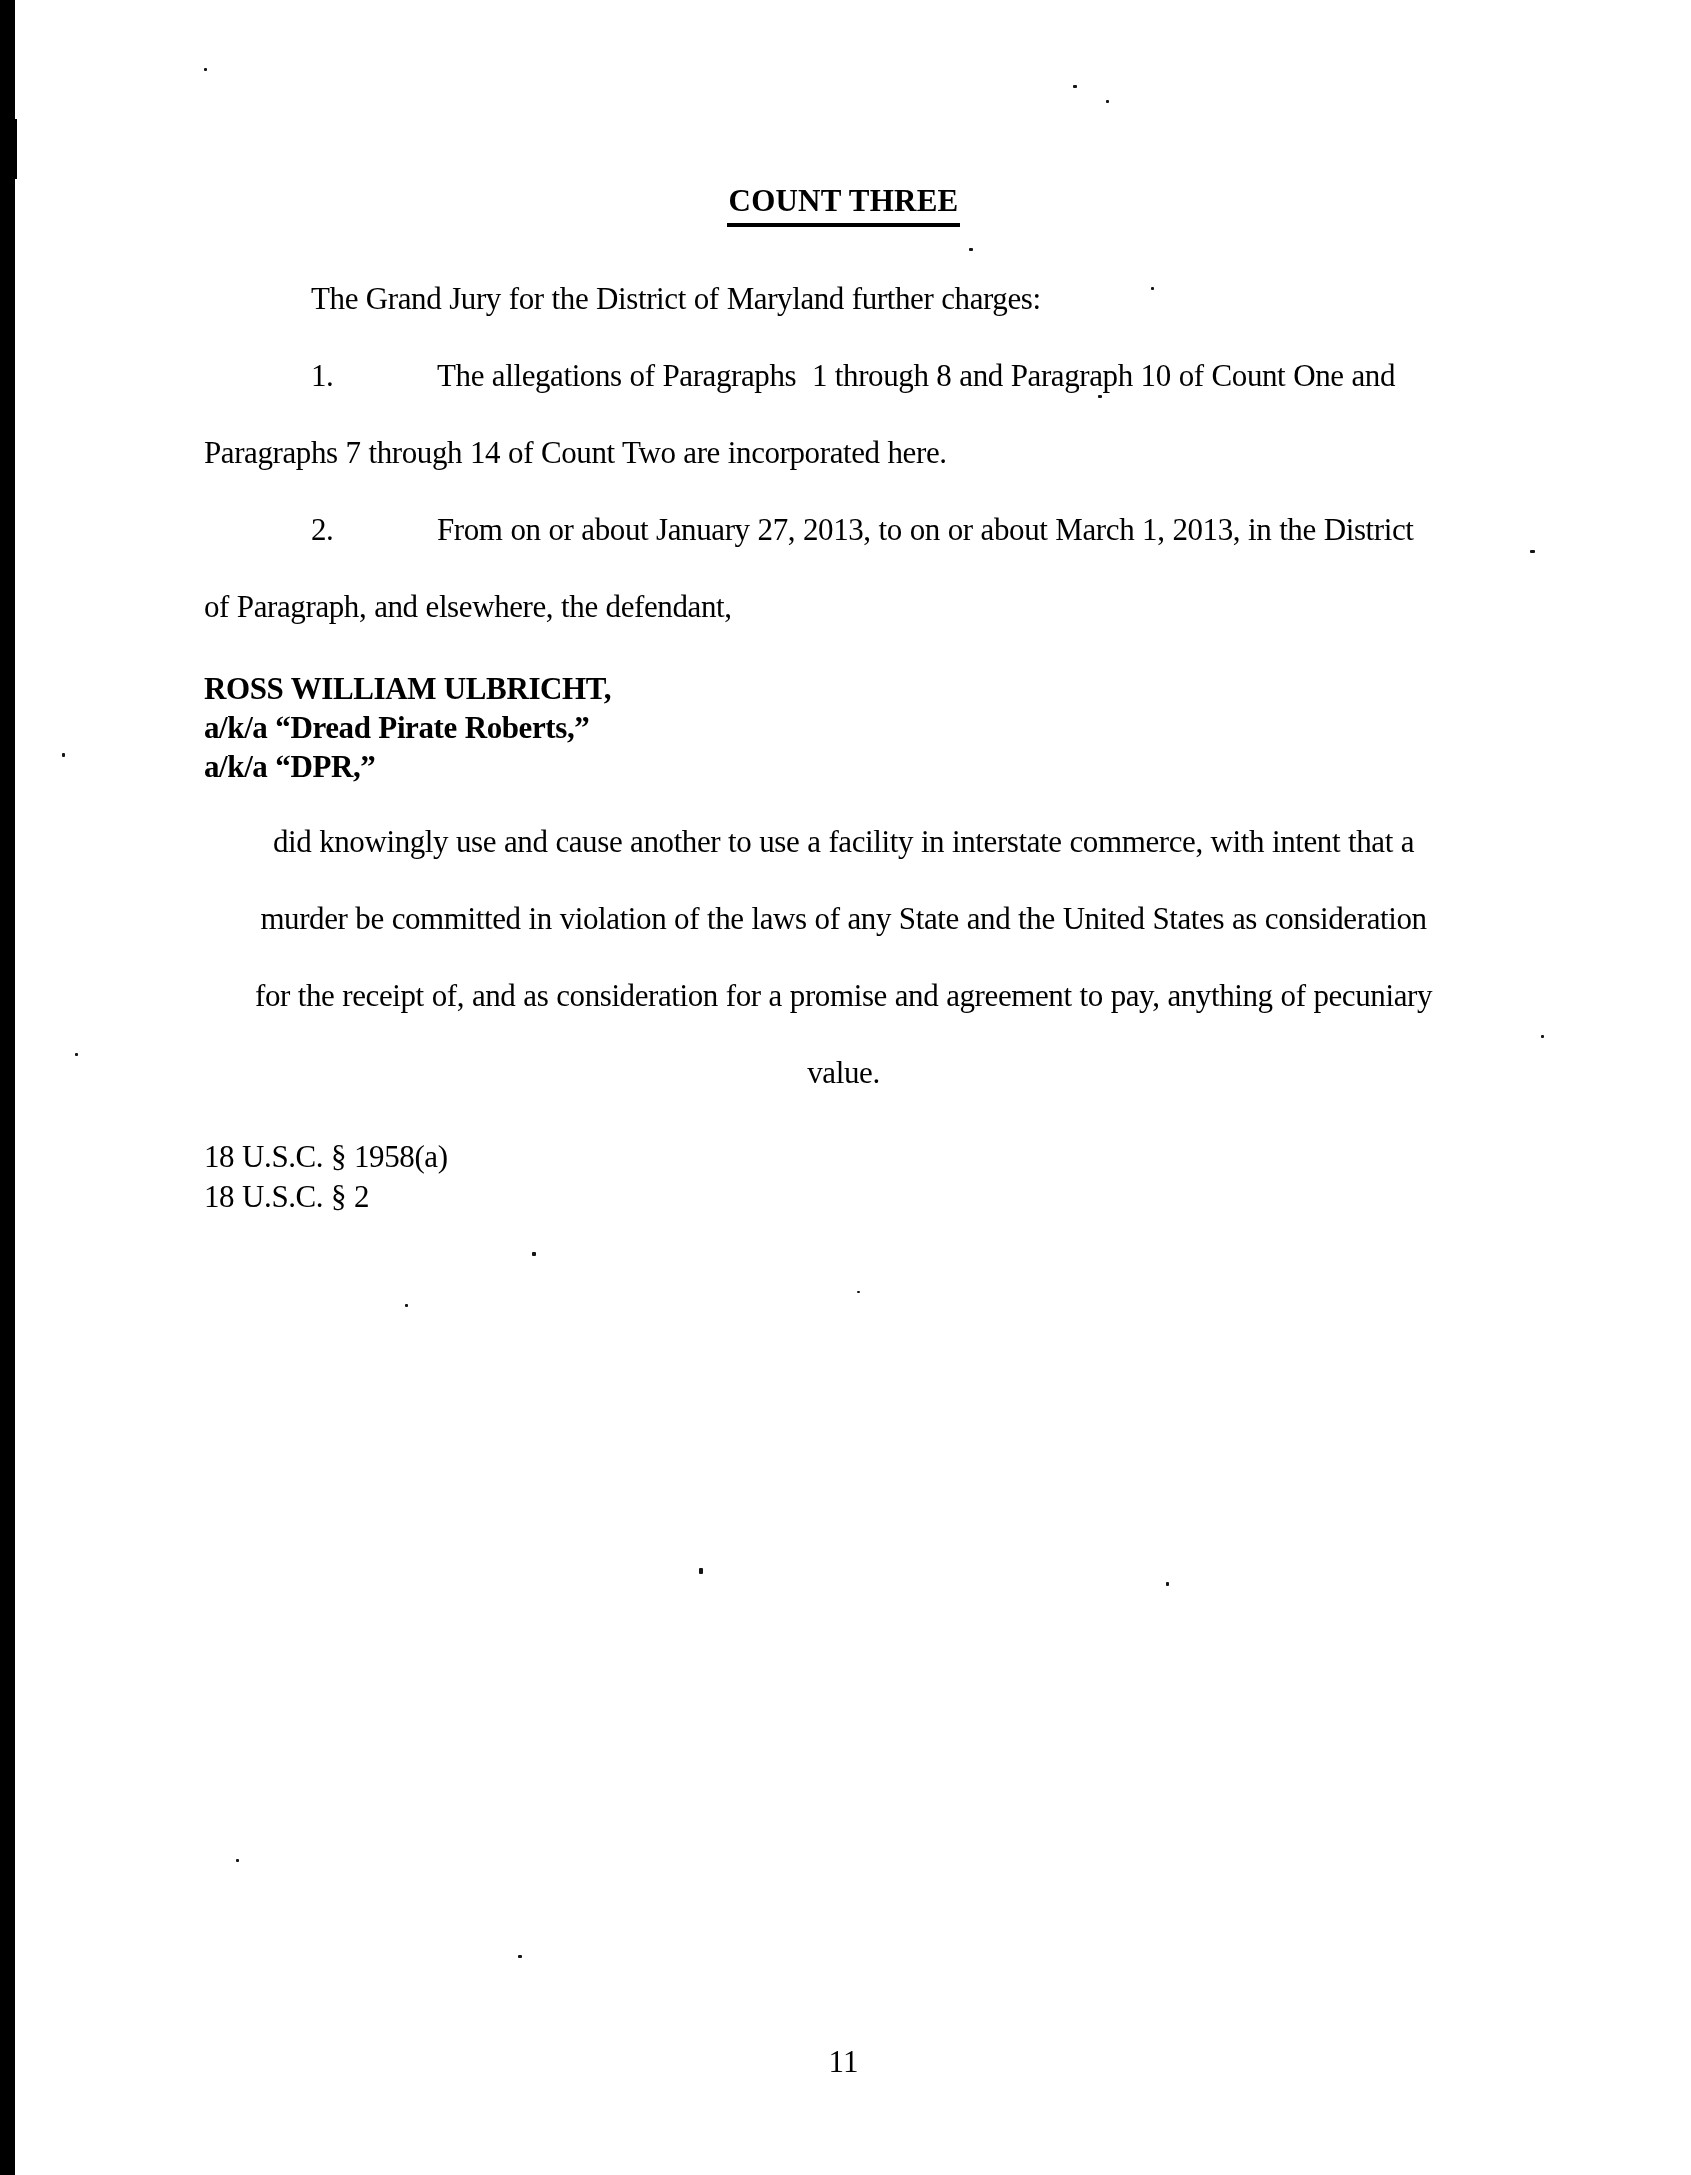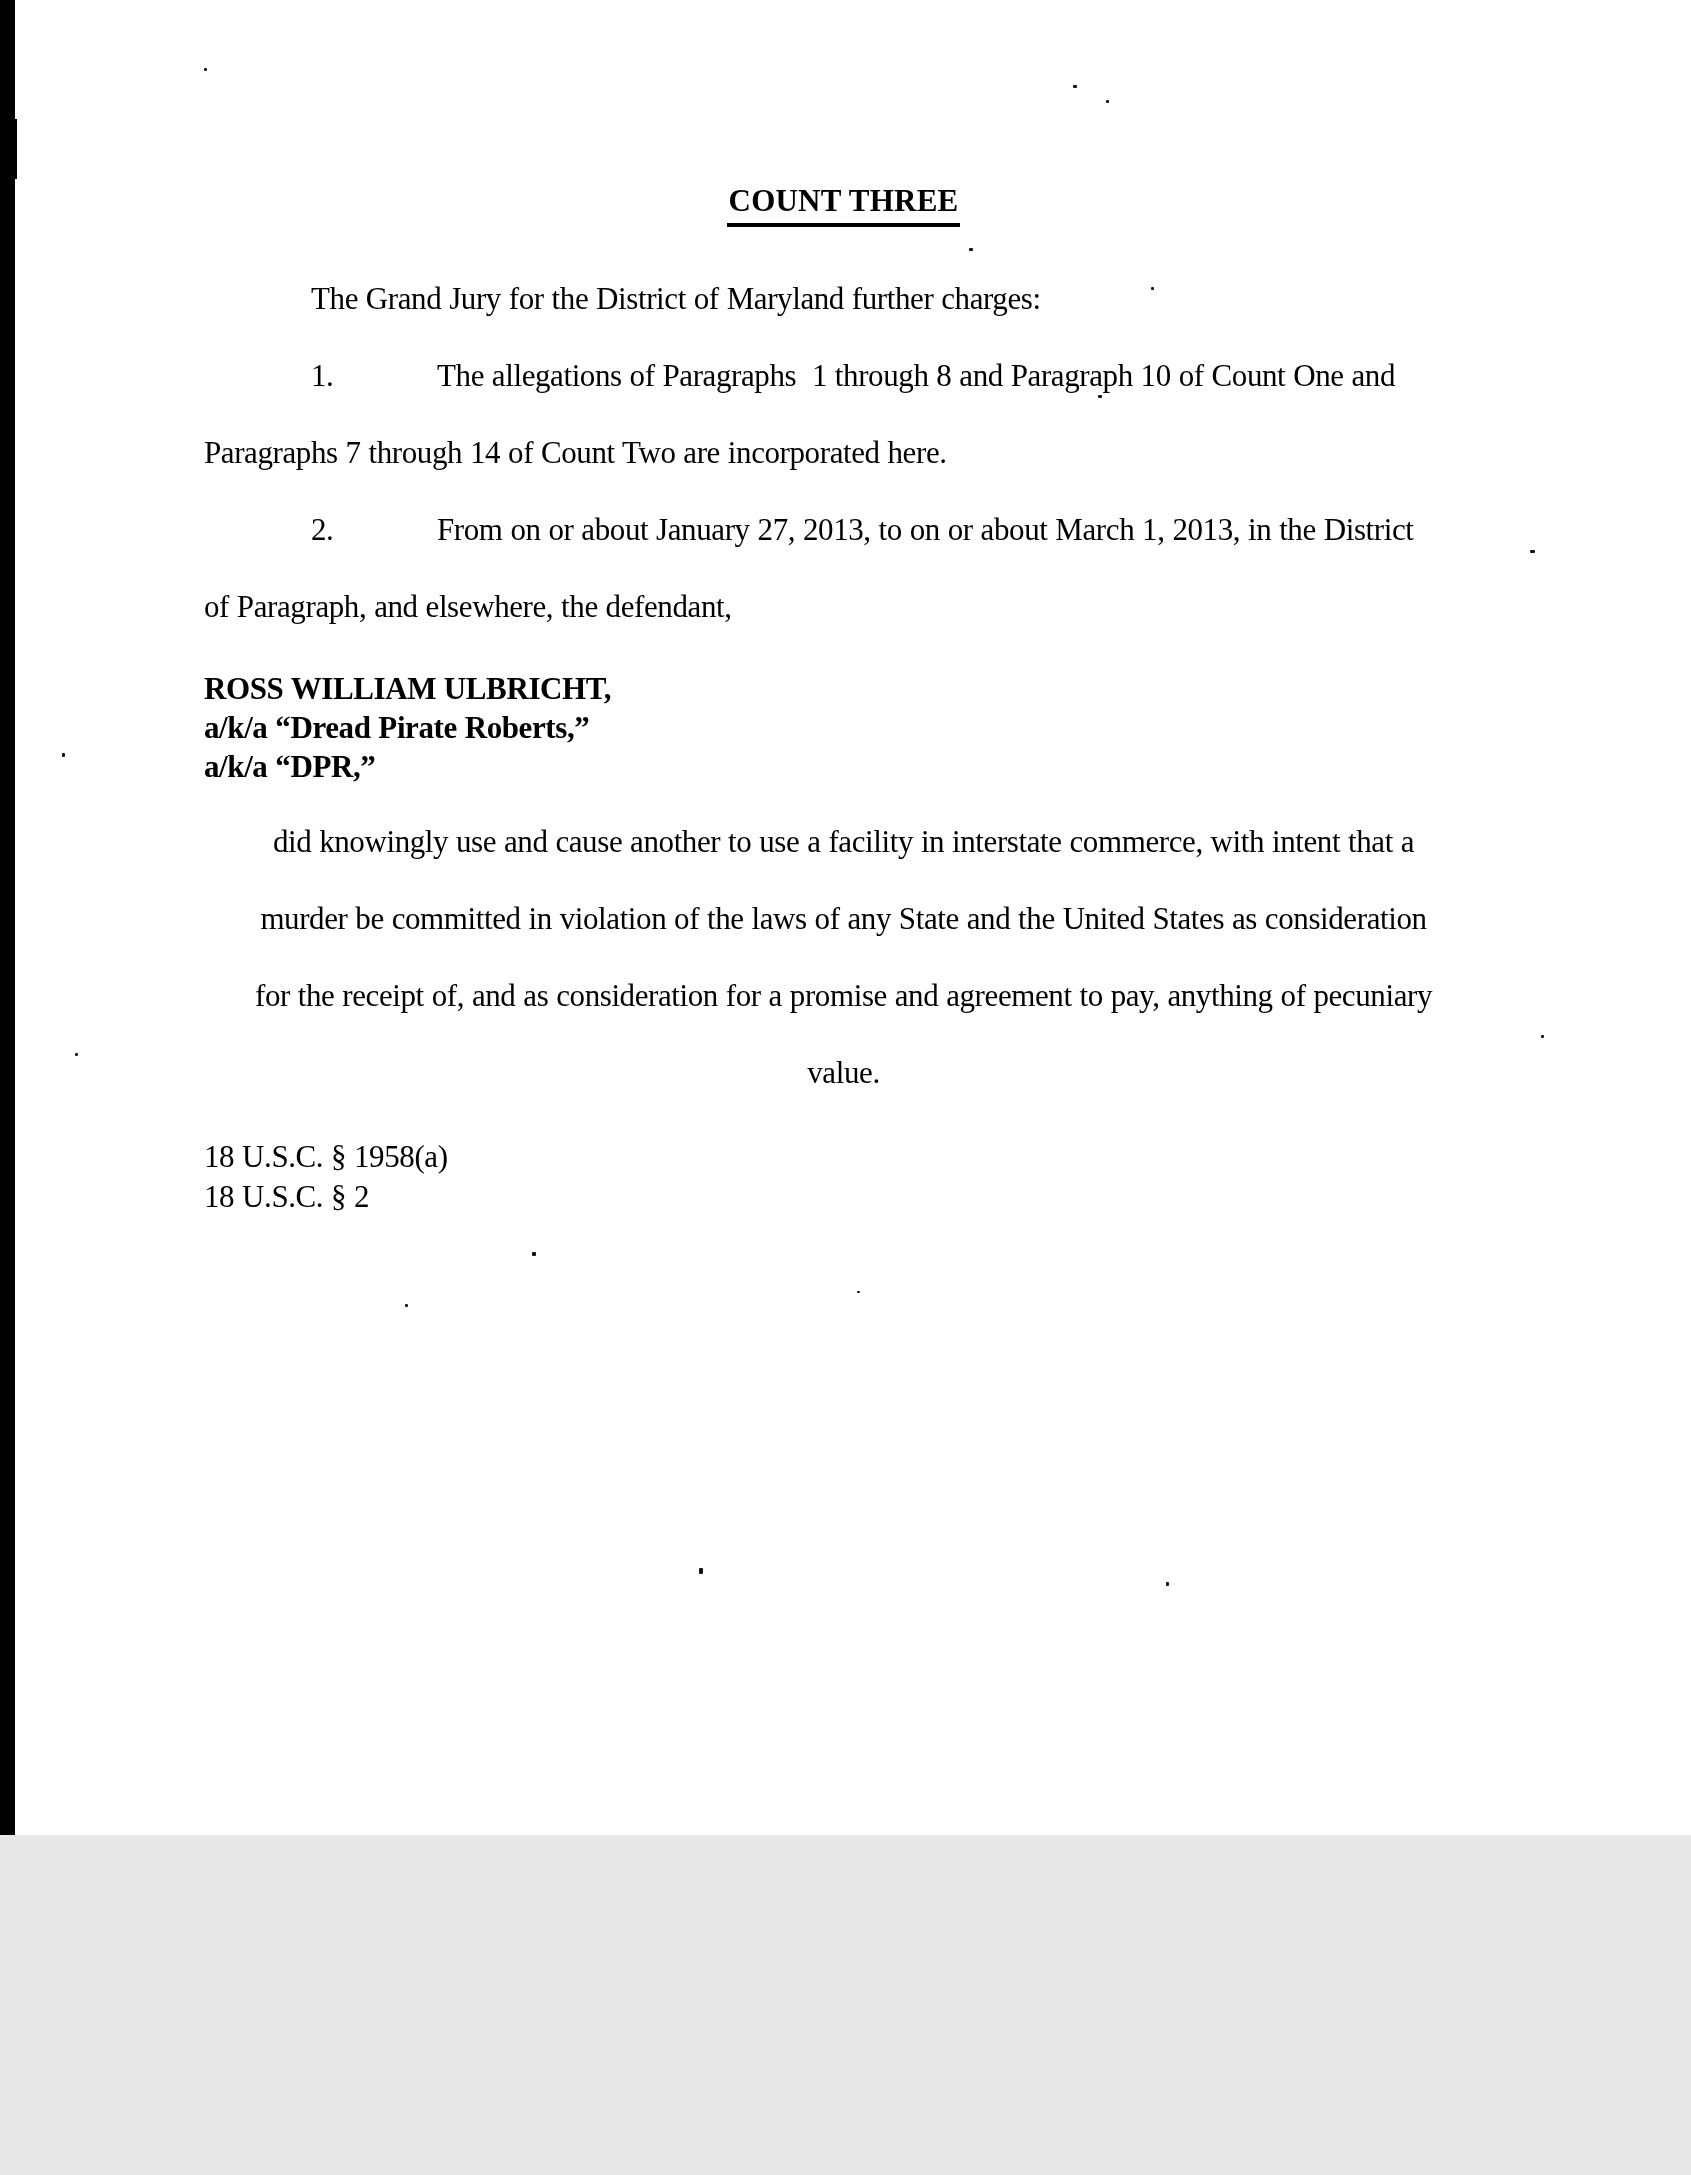--- a/index.html
+++ b/index.html
@@ -3,21 +3,21 @@
 <meta charset="utf-8">
 <style>
   html, body {
     margin: 0;
     padding: 0;
     background: #e8e8e8;
   }
   .page {
     position: relative;
     width: 1692px;
-    height: 1835px;
+    height: 2175px;
     background: #ffffff;
     overflow: hidden;
     font-family: "Liberation Serif", "DejaVu Serif", serif;
     color: #000;
   }
   
   .edge-strip {
     position: absolute;
     left: 0;
     top: 0;
@@ -140,20 +140,21 @@
       <div class="line">value.</div>
     </div>
 
     <div class="citations">
       <div>18 U.S.C. § 1958(a)</div>
       <div>18 U.S.C. § 2</div>
     </div>
 
   </div>
 
+  <div class="page-number">11</div>
 
   <div class="speck" style="left:204px;top:68px;width:3px;height:3px;"></div>
   <div class="speck" style="left:1073px;top:85px;width:4px;height:3px;"></div>
   <div class="speck" style="left:1106px;top:100px;width:3px;height:3px;"></div>
   <div class="speck" style="left:969px;top:248px;width:4px;height:3px;"></div>
   <div class="speck" style="left:1151px;top:287px;width:3px;height:3px;"></div>
   <div class="speck" style="left:1098px;top:395px;width:4px;height:3px;"></div>
   <div class="speck" style="left:1530px;top:550px;width:5px;height:3px;"></div>
   <div class="speck" style="left:62px;top:753px;width:3px;height:4px;"></div>
   <div class="speck" style="left:1541px;top:1035px;width:3px;height:3px;"></div>

